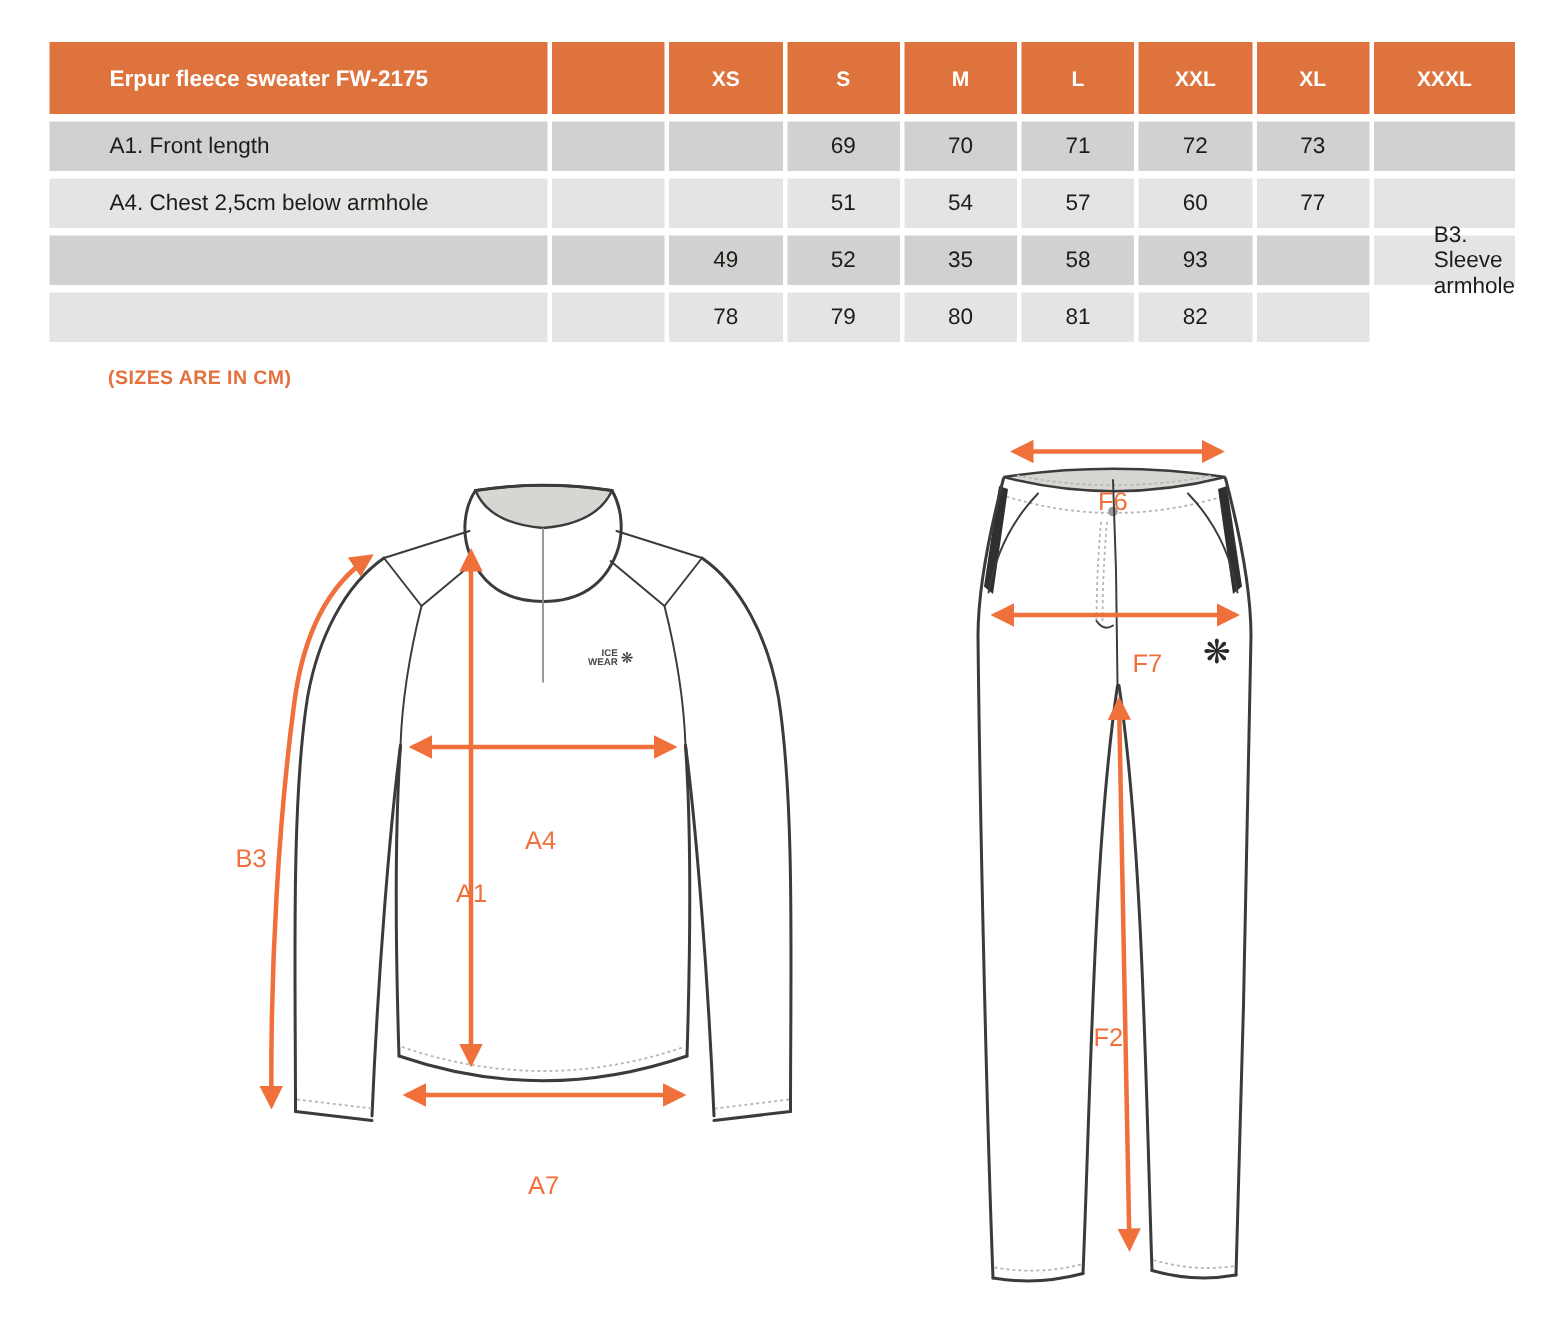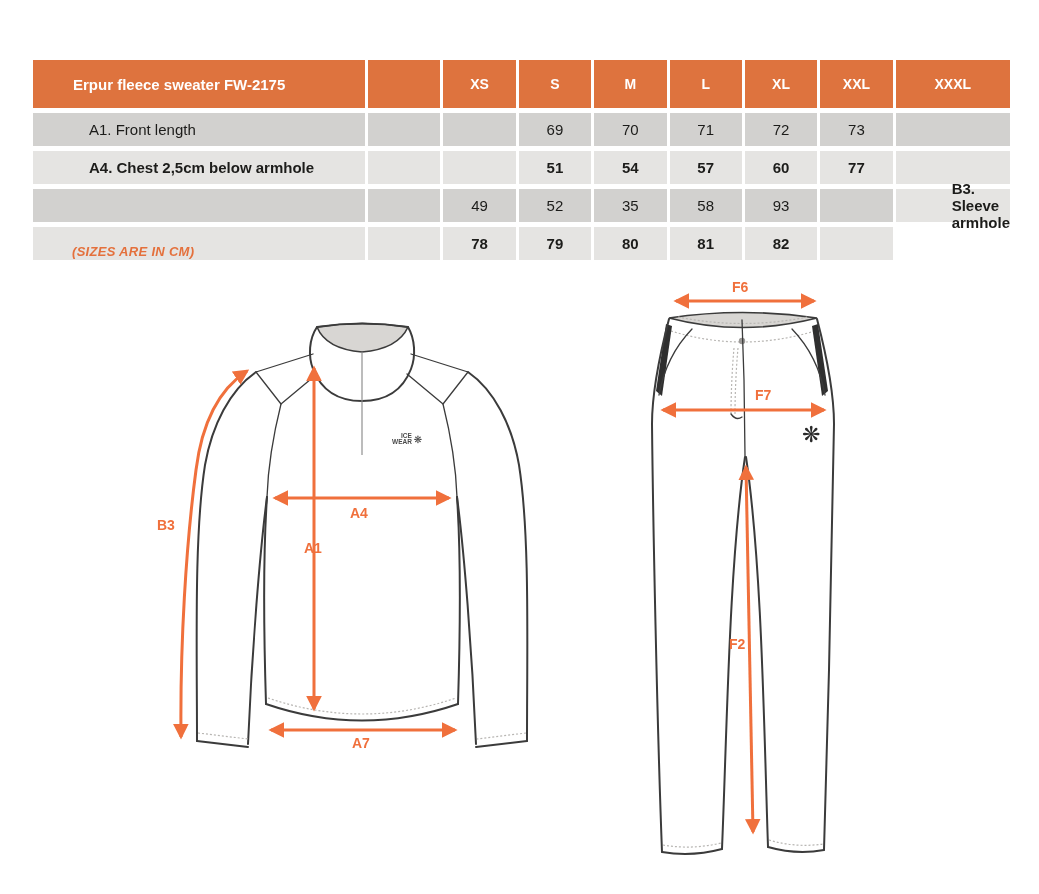--- a/index.html
+++ b/index.html
@@ -5,66 +5,66 @@
   html,body{margin:0;padding:0;background:#fff;}
   body{font-family:"Liberation Sans",sans-serif;}
   .page{position:relative;width:1039px;height:894px;background:#fff;overflow:hidden;}
 
   
   .size-table{
     position:absolute;left:33px;top:28px;width:977px;
     display:grid;
     grid-template-columns:332px repeat(8,1fr);
     grid-template-rows:48px repeat(4,33px);
-    column-gap:3px;row-gap:5px;margin-top:32px;
+    column-gap:3px;row-gap:5px;
   }
   .cell{display:flex;align-items:center;justify-content:center;
         font-size:15px;color:var(--table-text,#1c1c1a);}
   .th{background:var(--header-orange,#de733e);color:#fff;font-weight:bold;font-size:14px;}
   .th.first{justify-content:flex-start;padding-left:40px;font-size:15px;}
-  .rowlabel{justify-content:flex-start;padding-left:56px;}
+  .rowlabel{justify-content:flex-start;padding-left:40px;}
   .r-dark{background:var(--row-dark,#d2d1cf);}
-  .r-light{background:var(--row-light,#e5e4e2);font-weight:bold;}
+  .r-light{background:var(--row-light,#e5e4e2);}
 
   
   .note{position:absolute;left:72px;top:244px;color:var(--note-orange,#e4703c);
-        font-size:13px;font-weight:bold;letter-spacing:.3px;font-style:italic;}
+        font-size:13px;font-weight:bold;letter-spacing:.3px;}
 
   
   .diagram-svg{position:absolute;left:0;top:0;width:1039px;height:894px;}
   .outline{fill:none;stroke:var(--outline-dark,#3b3b3b);stroke-width:2;stroke-linecap:round;stroke-linejoin:round;}
   .thin{fill:none;stroke:var(--outline-dark,#3b3b3b);stroke-width:1.3;stroke-linecap:round;}
   .fillgray{fill:var(--garment-gray,#d8d6d3);stroke:var(--outline-dark,#3b3b3b);stroke-width:1.6;}
   .stitch{fill:none;stroke:#b8b6b3;stroke-width:1.2;stroke-dasharray:2 2;}
   .zip{fill:none;stroke:#8f8f8f;stroke-width:1.2;}
   .darkfill{fill:#2f2f2f;stroke:none;}
   .arrow{fill:none;stroke:var(--arrow-orange,#f0703c);stroke-width:3;}
   .ahead{fill:var(--arrow-orange,#f0703c);}
 
-  .mlabel{position:absolute;color:var(--arrow-orange,#f0703c);font-size:14px;font-weight:bold;}
+  .mlabel{position:absolute;color:var(--arrow-orange,#f0703c);font-size:17px;font-weight:normal;margin-top:46px;}
   .brand-logo{position:absolute;left:392px;top:433px;display:flex;align-items:center;gap:2px;}
   .brand-logo .txt{font-size:6.5px;line-height:6px;font-weight:bold;color:#4a4a4a;text-align:right;}
   .brand-logo .flake{font-size:10px;color:#3a3a3a;}
   .pants-flake{position:absolute;left:802px;top:424px;font-size:22px;color:#2a2a2a;line-height:22px;}
 </style>
 </head>
 <body>
 
 <div class="page">
 
   <div class="size-table">
 
     <div class="cell th first">Erpur fleece sweater FW-2175</div>
     <div class="cell th"></div>
     <div class="cell th">XS</div>
     <div class="cell th">S</div>
     <div class="cell th">M</div>
     <div class="cell th">L</div>
+    <div class="cell th">XXL</div>
     <div class="cell th">XL</div>
-    <div class="cell th">XXL</div>
     <div class="cell th">XXXL</div>
 
     <div class="cell r-dark rowlabel">A1. Front length</div>
     <div class="cell r-dark"></div>
     <div class="cell r-dark"></div>
     <div class="cell r-dark">69</div>
     <div class="cell r-dark">70</div>
     <div class="cell r-dark">71</div>
     <div class="cell r-dark">72</div>
     <div class="cell r-dark">73</div>

